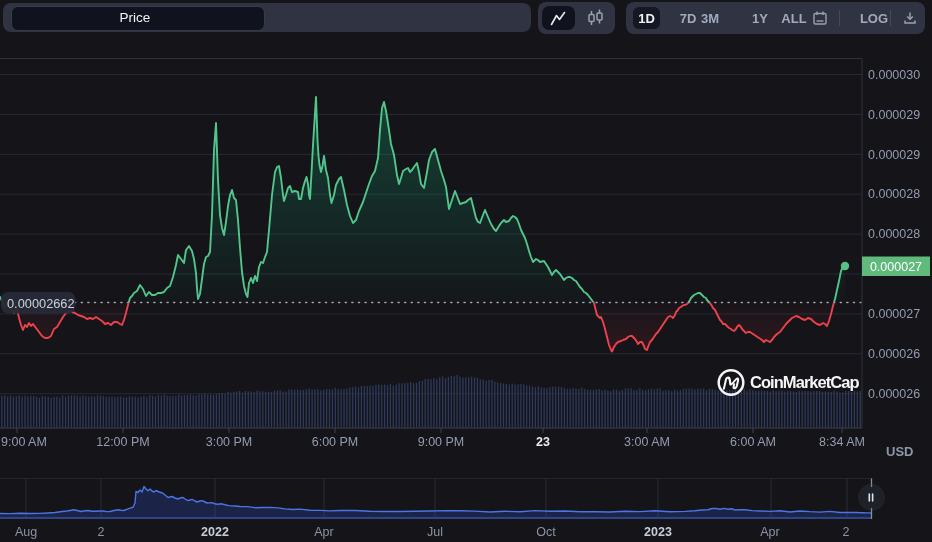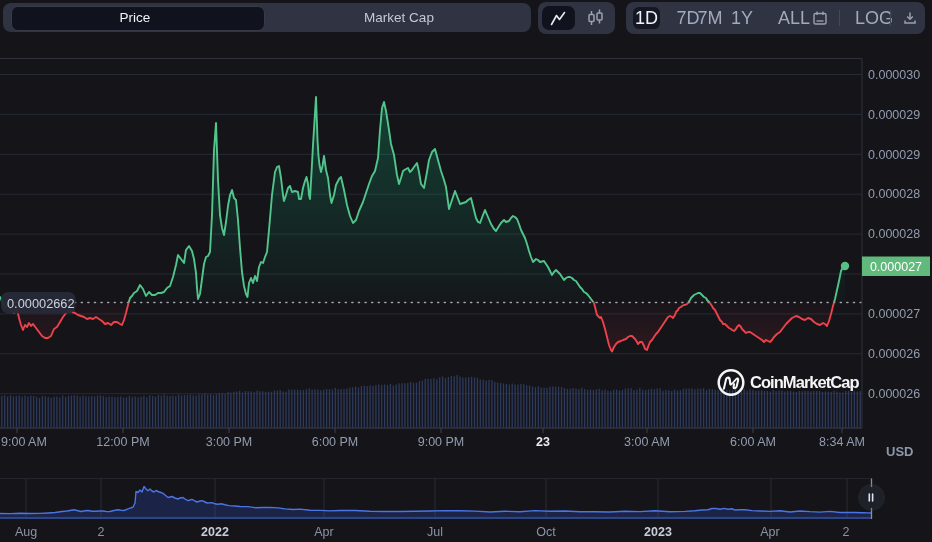--- a/index.html
+++ b/index.html
@@ -1,19 +1,19 @@
 <!DOCTYPE html>
 <html><head><meta charset="utf-8">
 <style>
 html,body{margin:0;padding:0;background:#141419;}
 #wrap{position:relative;width:932px;height:542px;background:#141419;overflow:hidden;font-family:"Liberation Sans",sans-serif;}
 .t{position:absolute;display:flex;align-items:center;justify-content:center;font-size:13.5px;}
 .t.sel{color:#eff2f7;font-weight:500;}
 .t.uns{color:#c3c9d6;font-weight:400;}
-.r{position:absolute;top:0;height:32px;display:flex;align-items:center;justify-content:center;font-size:18px;font-weight:normal;color:#a2aabd;}
+.r{position:absolute;top:0;height:32px;display:flex;align-items:center;justify-content:center;font-size:13px;font-weight:bold;color:#a2aabd;}
 .r.sel2{color:#eff2f7;}
 </style></head>
 <body>
 <div id="wrap">
 <svg width="932" height="542" viewBox="0 0 932 542" style="position:absolute;left:0;top:0">
 <defs>
 <linearGradient id="gg" x1="0" y1="60" x2="0" y2="302.5" gradientUnits="userSpaceOnUse">
 <stop offset="0" stop-color="#16c784" stop-opacity="0.30"></stop>
 <stop offset="1" stop-color="#16c784" stop-opacity="0.02"></stop>
 </linearGradient>
@@ -108,42 +108,41 @@
 <text x="435" y="536" font-size="12.5" font-weight="normal" fill="#8b93a6" text-anchor="middle" font-family="Liberation Sans, sans-serif">Jul</text>
 <text x="546" y="536" font-size="12.5" font-weight="normal" fill="#8b93a6" text-anchor="middle" font-family="Liberation Sans, sans-serif">Oct</text>
 <text x="658" y="536" font-size="12.5" font-weight="bold" fill="#c8cdd8" text-anchor="middle" font-family="Liberation Sans, sans-serif">2023</text>
 <text x="770" y="536" font-size="12.5" font-weight="normal" fill="#8b93a6" text-anchor="middle" font-family="Liberation Sans, sans-serif">Apr</text>
 <text x="846" y="536" font-size="12.5" font-weight="normal" fill="#8b93a6" text-anchor="middle" font-family="Liberation Sans, sans-serif">2</text>
 </svg>
 
 <div style="position:absolute;left:3px;top:3px;width:528px;height:29px;background:#2f3342;border-radius:8px">
   <div style="position:absolute;left:8px;top:3px;width:252px;height:23px;background:#10131d;border-radius:7px;border:1px solid #363a49"></div>
   <div class="t sel" style="left:0;width:264px;top:0;height:29px">Price</div>
-  <div class="t uns" style="left:264px;width:264px;top:0;height:29px">Market Cap</div>
 </div>
 <div style="position:absolute;left:538px;top:2px;width:77px;height:32px;background:#2f3342;border-radius:8px">
   <div style="position:absolute;left:4px;top:4px;width:33px;height:24px;background:#10131d;border-radius:7px"></div>
   <svg width="77" height="32" style="position:absolute;left:0;top:0">
     <polyline points="13.5,22.5 18.5,13.5 21.5,17.5 26.5,10.5" fill="none" stroke="#e7eaf0" stroke-width="1.6" stroke-linecap="round" stroke-linejoin="round"></polyline>
     <g stroke="#9aa1b3" stroke-width="1.5" fill="none">
       <line x1="53.5" y1="9" x2="53.5" y2="12.5"></line>
           <line x1="53.5" y1="19.5" x2="53.5" y2="23"></line>
       <rect x="51" y="12.5" width="5" height="7" rx="1"></rect>
       <line x1="61.5" y1="7.5" x2="61.5" y2="11"></line>
           <line x1="61.5" y1="18" x2="61.5" y2="21.5"></line>
       <rect x="59" y="11" width="5" height="7" rx="1"></rect>
     </g>
   </svg>
 </div>
 <div style="position:absolute;left:626px;top:2px;width:299px;height:32px;background:#2f3342;border-radius:8px">
   <div style="position:absolute;left:7px;top:5px;width:27px;height:22px;background:#151822;border-radius:6px"></div>
   <div class="r sel2" style="left:7px;width:27px">1D</div>
   <div class="r" style="left:48px;width:28px">7D</div>
-  <div class="r" style="left:69px;width:30px">7M</div>
-  <div class="r" style="left:102px;width:28px">1Y</div>
+  <div class="r" style="left:69px;width:30px">3M</div>
+  <div class="r" style="left:120px;width:28px">1Y</div>
   <div class="r" style="left:150px;width:36px">ALL</div>
   <svg width="16" height="16" style="position:absolute;left:186px;top:8px">
     <g stroke="#9aa1b3" stroke-width="1.4" fill="none">
       <rect x="2" y="3.5" width="12" height="10.5" rx="1.5"></rect>
       <line x1="5" y1="1.5" x2="5" y2="5"></line>
           <line x1="11" y1="1.5" x2="11" y2="5"></line>
       <line x1="4.5" y1="11" x2="11.5" y2="11"></line>
     </g>
   </svg>
   <div style="position:absolute;left:213px;top:8px;width:1px;height:16px;background:#454a5a"></div>

